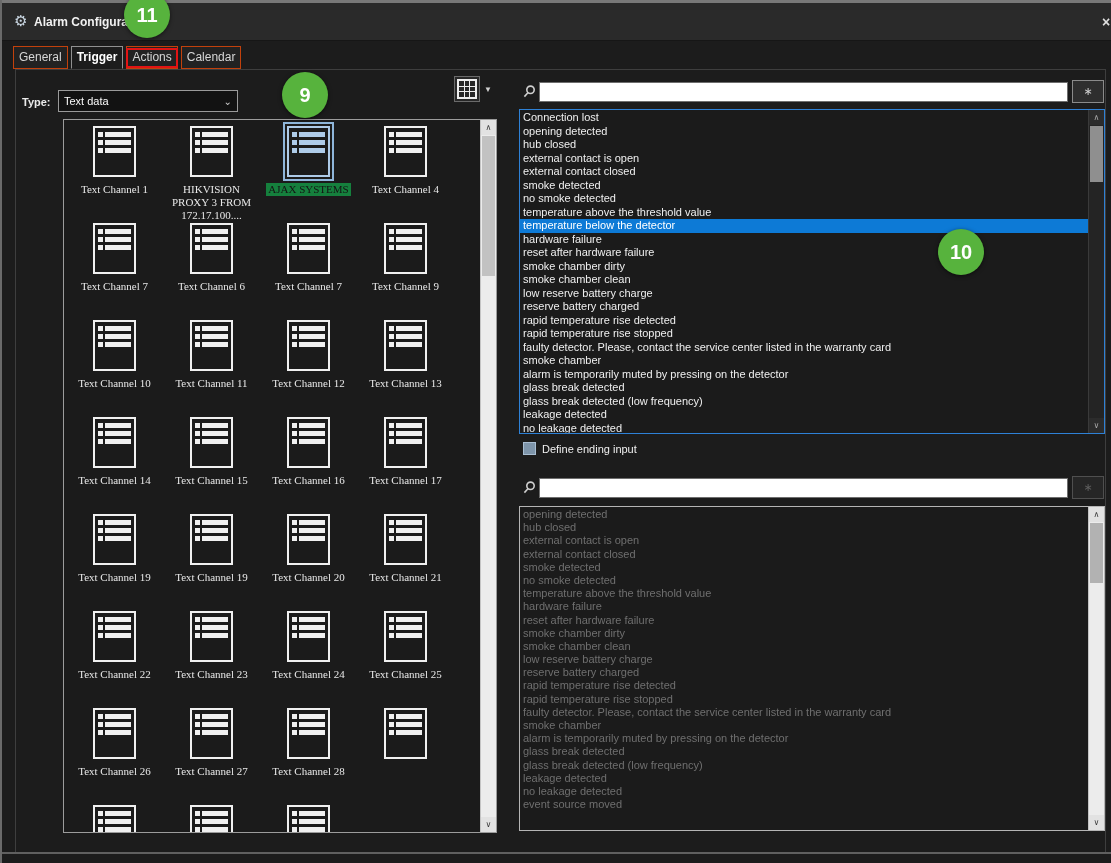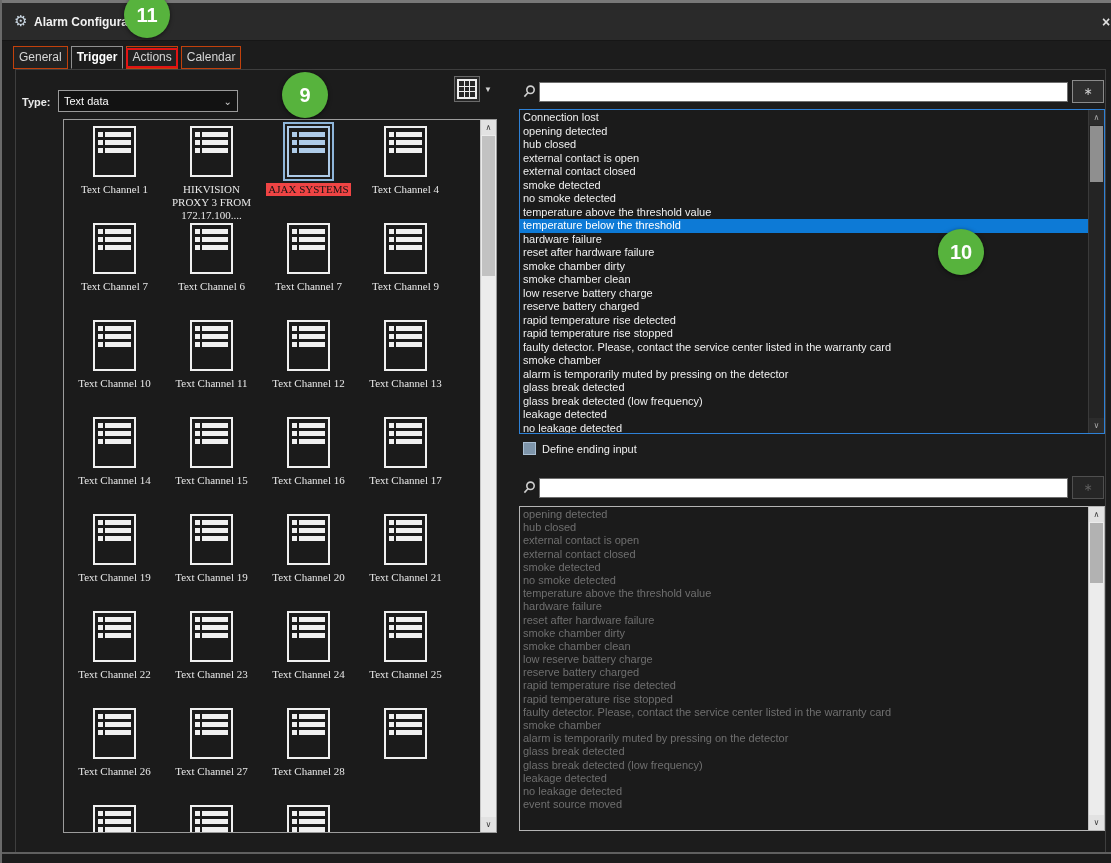--- a/index.html
+++ b/index.html
@@ -50,21 +50,21 @@
   .icon-frame{border:2px solid transparent;padding:2px;margin-bottom:2px;}
   .cell.selected .icon-frame{border-color:#8fb6da;}
   .doc-icon{width:33px;height:43px;border:2px solid #f0f0f0;padding:4px 3px 0;box-sizing:content-box;
             display:flex;flex-direction:column;gap:3px;}
   .line{display:flex;gap:2px;height:5px;}
   .line::before{content:"";width:5px;height:5px;background:#f0f0f0;}
   .line::after{content:"";flex:1;height:5px;background:#f0f0f0;}
   .cell.selected .doc-icon{border-color:#aecbe8;}
   .cell.selected .line::before,.cell.selected .line::after{background:#aecbe8;}
   .cell-label{font-size:11px;line-height:13px;color:#e8e8e8;text-align:center;max-width:95px;}
-  .cell.selected .cell-label{background:#ef4444;color:#141414;padding:0 2px;text-align:center;}
+  .cell.selected .cell-label{background:#15803d;color:#141414;padding:0 2px;text-align:center;}
 
   
   .mag{position:absolute;}
   .search-input{position:absolute;width:529px;height:20px;box-sizing:border-box;background:#fff;
                 border:1px solid #6e6e6e;font:11px "Liberation Sans",sans-serif;color:#111;padding:0 4px;}
   .mini-btn{position:absolute;width:32px;height:23px;box-sizing:border-box;background:#2e2e2e;
             border:1px solid #8a8a8a;color:#d0d0d0;font-size:11px;display:flex;align-items:center;
             justify-content:center;cursor:pointer;}
   .mini-btn.disabled{background:#262626;border-color:#4f4f4f;color:#5f5f5f;}
 
@@ -537,21 +537,21 @@
           <div class="row">external contact is open</div>
 
           <div class="row">external contact closed</div>
 
           <div class="row">smoke detected</div>
 
           <div class="row">no smoke detected</div>
 
           <div class="row">temperature above the threshold value</div>
 
-          <div class="row selected">temperature below the threshold</div>
+          <div class="row selected">temperature below the detector</div>
 
           <div class="row">hardware failure</div>
 
           <div class="row">reset after hardware failure</div>
 
           <div class="row">smoke chamber dirty</div>
 
           <div class="row">smoke chamber clean</div>
 
           <div class="row">low reserve battery charge</div>

